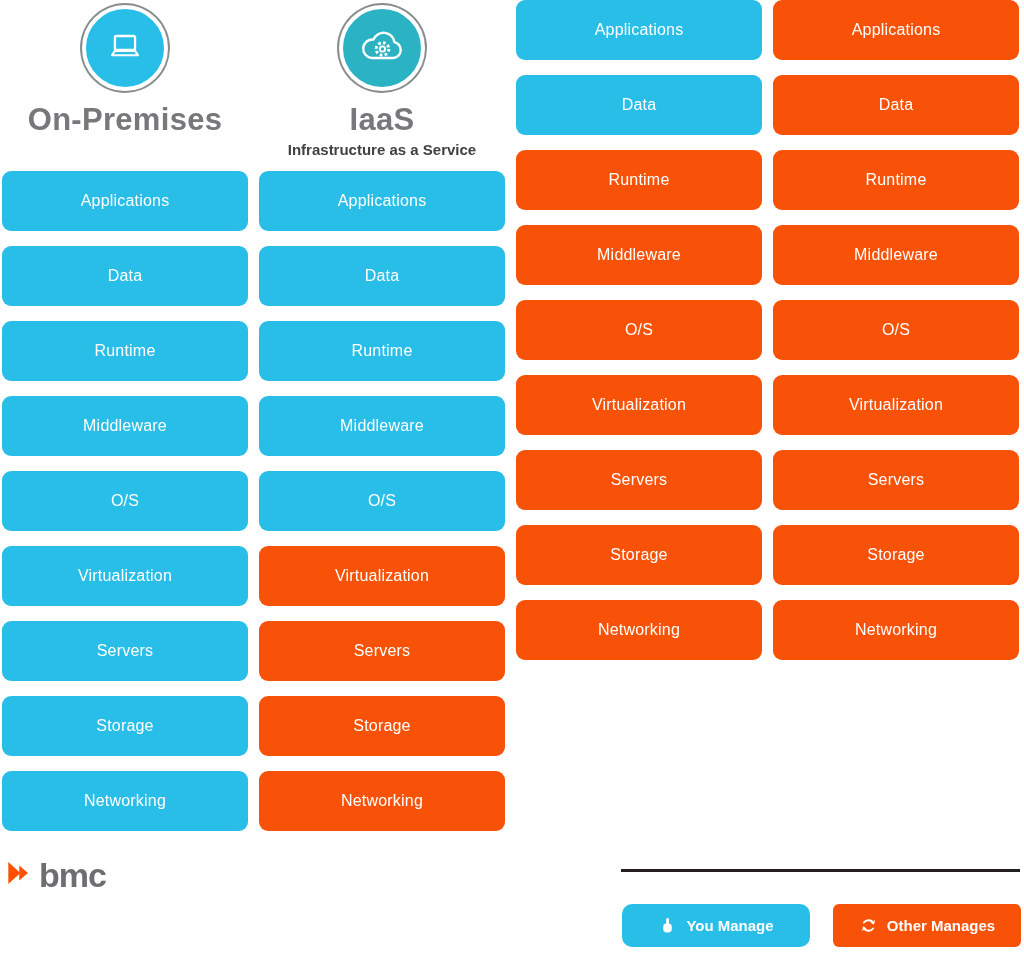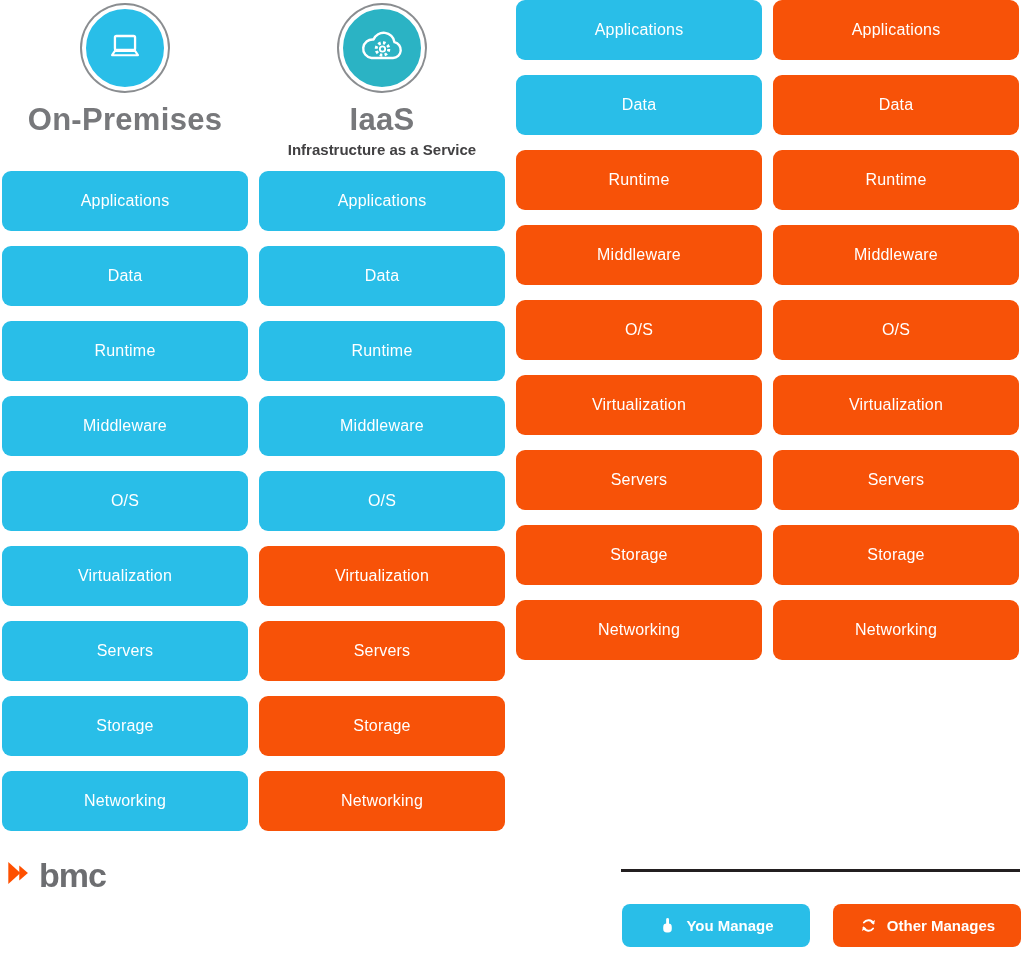--- a/index.html
+++ b/index.html
@@ -57,21 +57,21 @@
     width: 399px; height: 3px; background: #231F20;
   }
   .legend-item {
     position: absolute; top: 904px; height: 43px;
     border-radius: 8px;
     display: flex; align-items: center; justify-content: center;
     gap: 9px;
     color: #ffffff; font-weight: bold; font-size: 15px;
   }
   .legend-you   { left: 622px; width: 188px; }
-  .legend-other { left: 833px; width: 188px; }
+  .legend-other { left: 833px; width: 188px; border-radius: 6px; }
   .legend-item .licon { display: flex; align-items: center; }
 
   .logo {
     position: absolute; left: 6px; top: 858px;
     display: flex; align-items: center; gap: 3px;
   }
   .logo-text {
     font-size: 34px; font-weight: bold; color: #6d6e71;
     letter-spacing: -1px; line-height: 1;
   }
@@ -143,21 +143,21 @@
         <div class="layer" style="background: rgb(247, 82, 8);">O/S</div>
         <div class="layer" style="background: rgb(247, 82, 8);">Virtualization</div>
         <div class="layer" style="background: rgb(247, 82, 8);">Servers</div>
         <div class="layer" style="background: rgb(247, 82, 8);">Storage</div>
         <div class="layer" style="background: rgb(247, 82, 8);">Networking</div>
       </div>
     </div>
 
   <div class="legend-rule"></div>
 
-  <div class="legend-item legend-you" id="legend-you" style="background: rgb(41, 190, 232);">
+  <div class="legend-item legend-you" id="legend-you" style="background: rgb(41, 190, 232); border-radius: 10px;">
     <span class="licon">
       <svg viewBox="0 0 24 24" width="19" height="19">
         <rect x="10.3" y="2.6" width="3.6" height="10.5" rx="1.8" fill="#fff"></rect>
         <rect x="6.6" y="9.6" width="10.8" height="11.2" rx="4.4" fill="#fff"></rect>
       </svg>
     </span>
     <span>You Manage</span>
   </div>
 
   <div class="legend-item legend-other" id="legend-other" style="background: rgb(247, 82, 8);">

